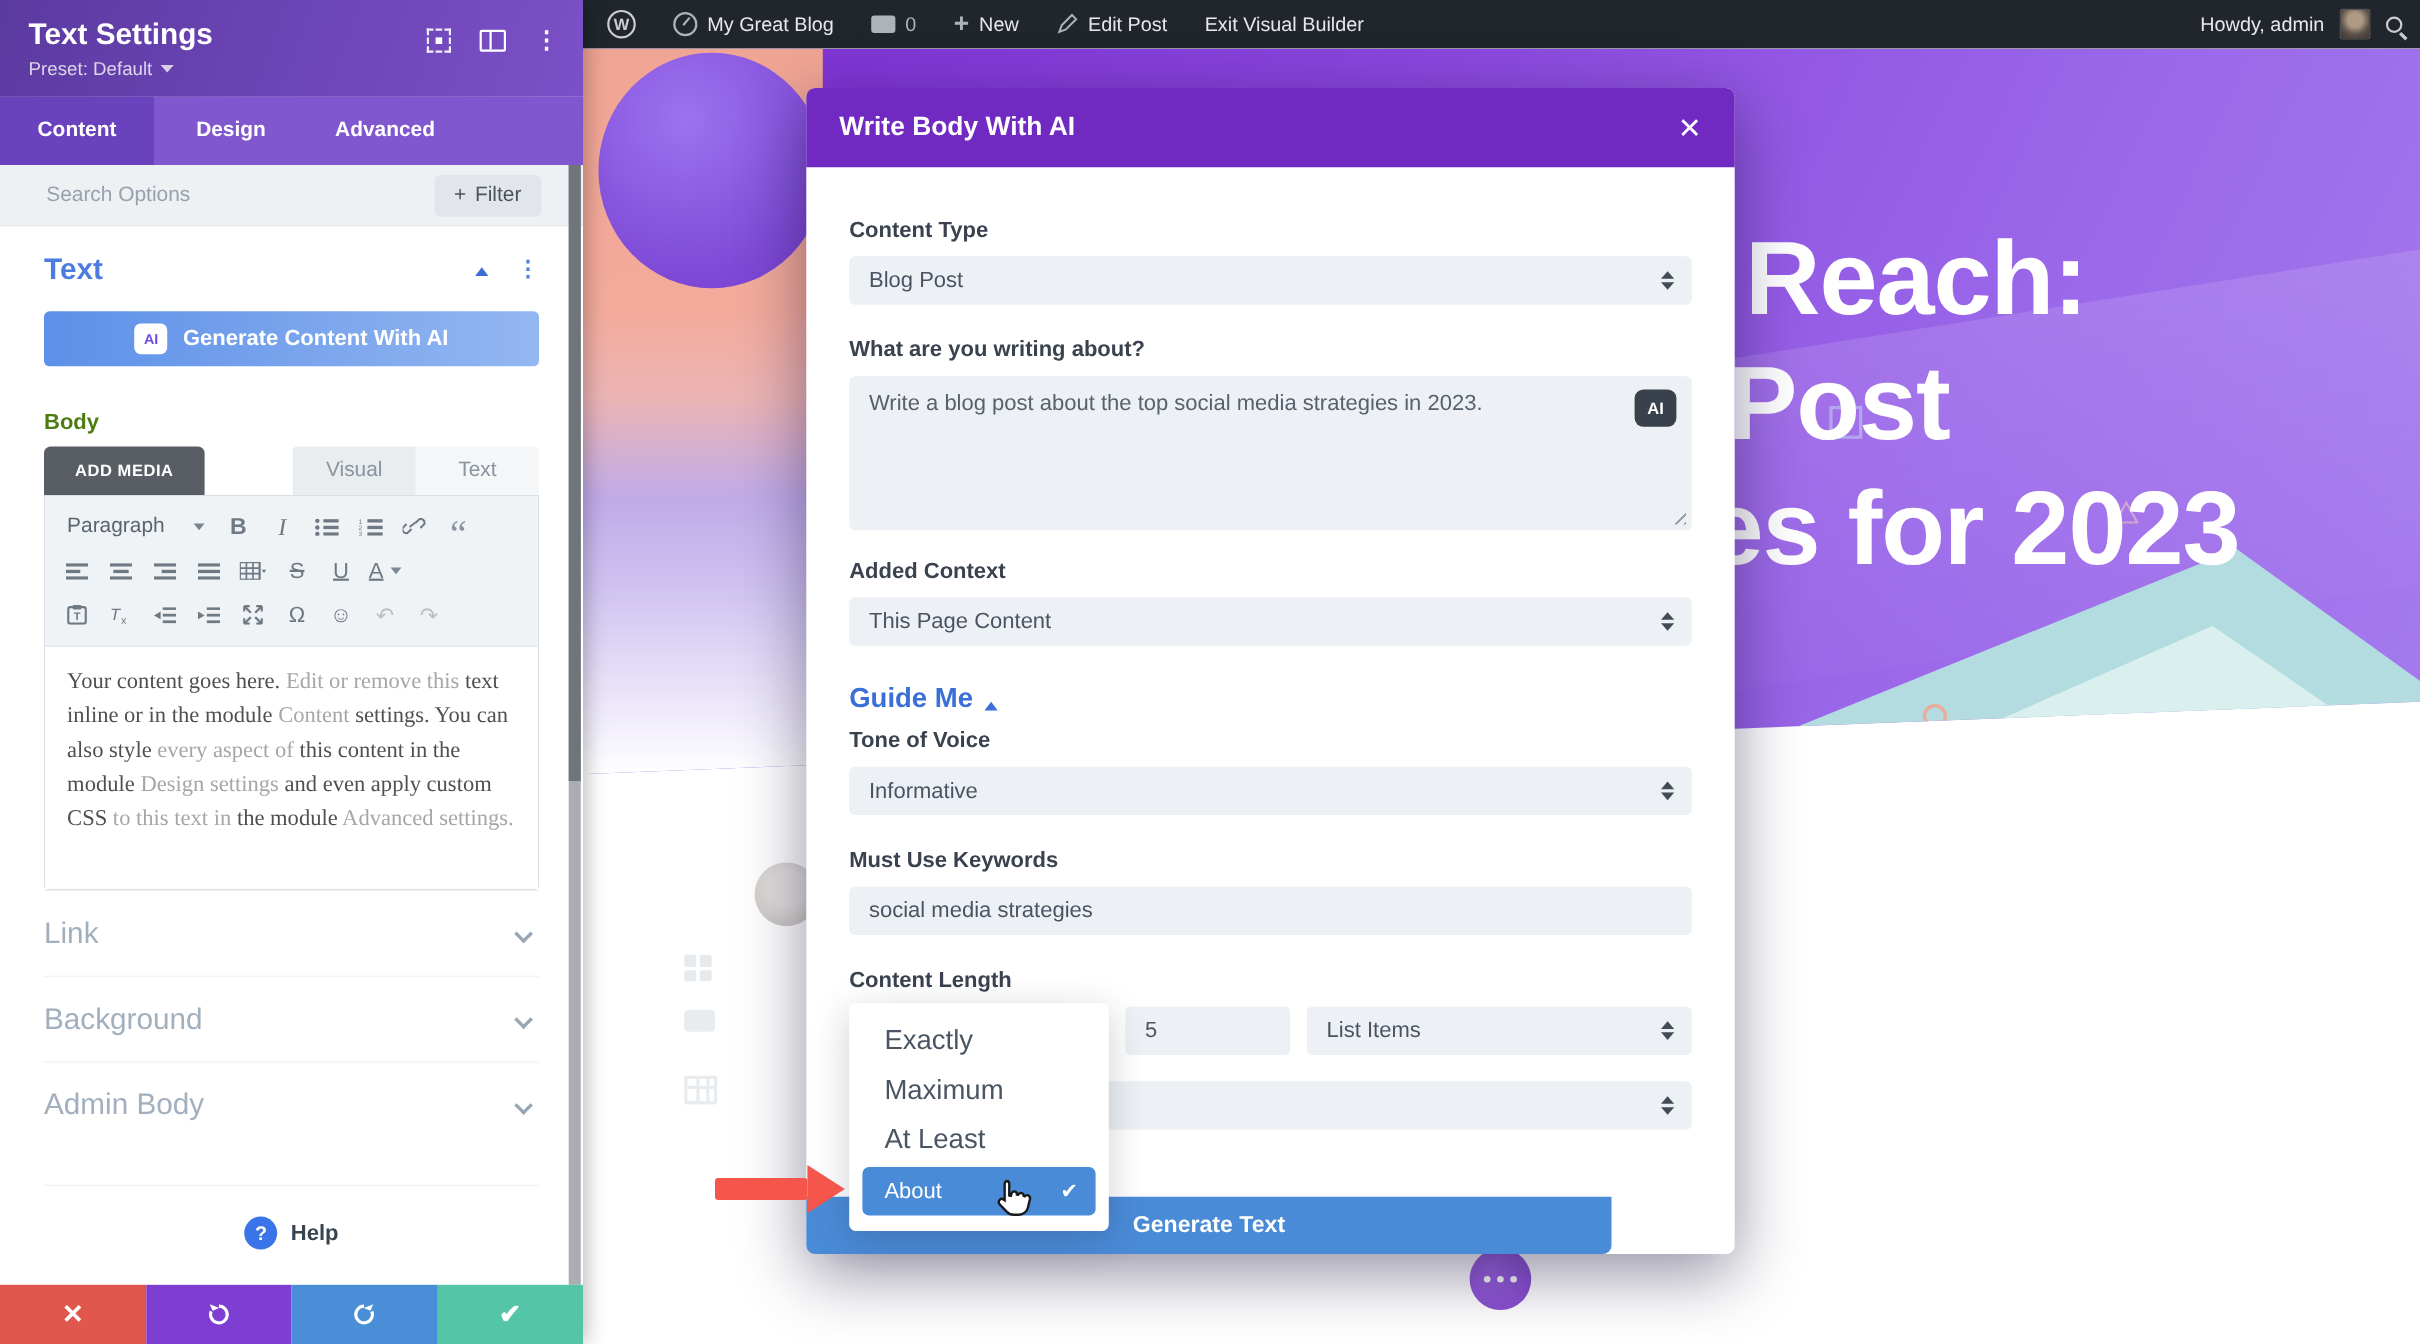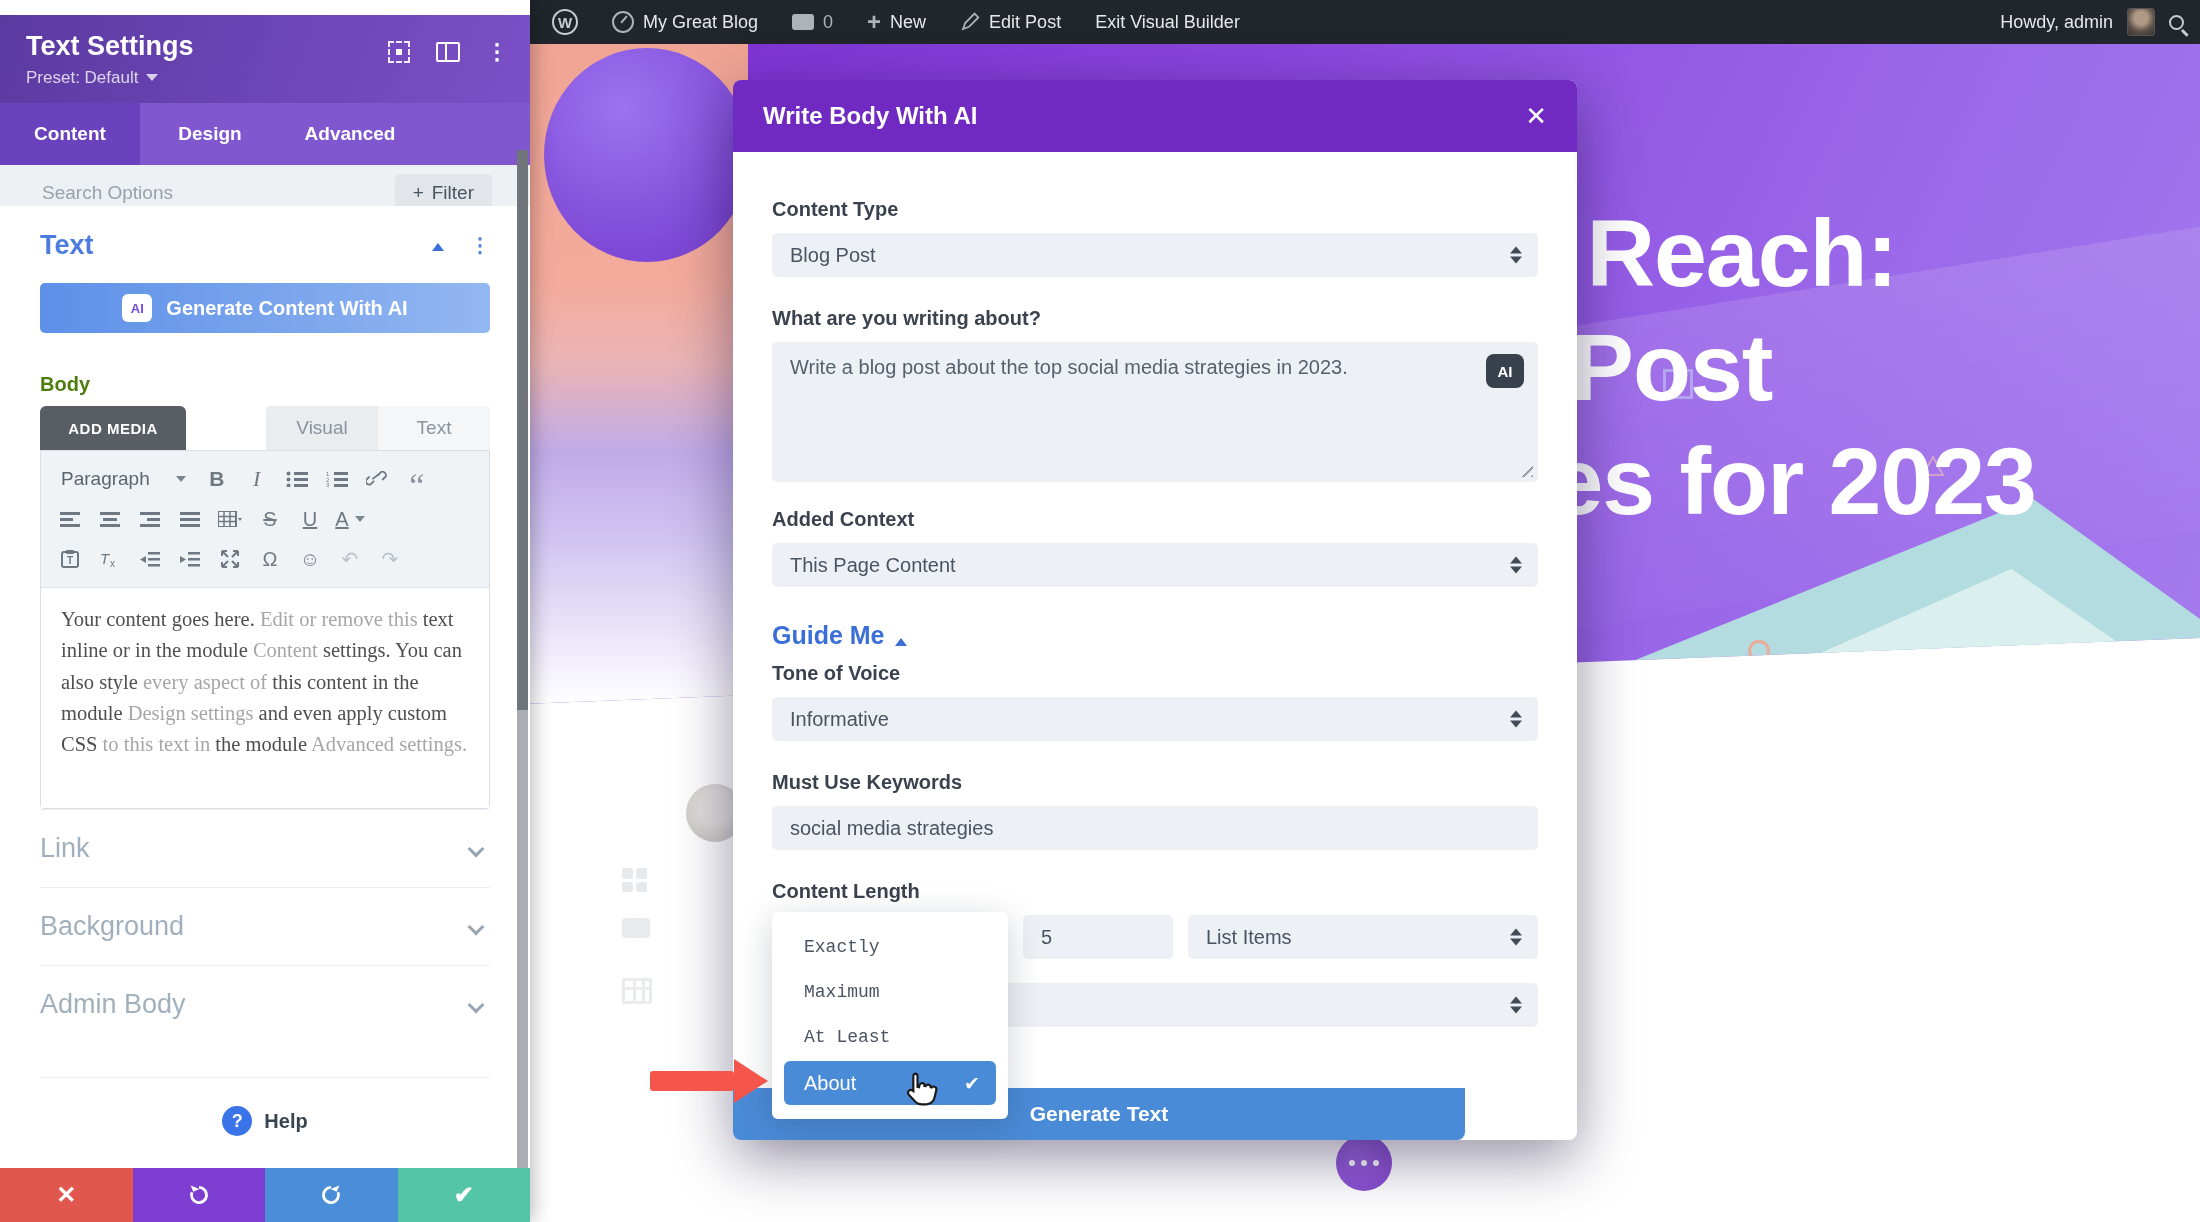--- a/index.html
+++ b/index.html
@@ -60,21 +60,21 @@
                linear-gradient(90deg,#d3dae0,#d3dae0) 17px 0/3px 100% no-repeat;}
 
   .fab{position:absolute;left:1336px;top:1135px;width:56px;height:56px;border-radius:50%;z-index:20;
     background:radial-gradient(circle at 35% 30%,#9c66e2,#8549cc);display:flex;align-items:center;justify-content:center;gap:6px;cursor:pointer;}
   .fab i{width:6px;height:6px;border-radius:50%;background:#fff;}
 
   
   .panel{position:absolute;left:0;top:0;width:530px;height:1222px;background:#fff;z-index:30;
     box-shadow:3px 0 18px rgba(0,0,0,.28);}
   .panel-header{height:88px;background:linear-gradient(110deg,#5b3aa0 0%,#6f47ba 60%,#7c50c6 100%);
-    padding:16px 26px 0;position:relative;color:#fff;margin-top:15px;}
+    padding:16px 26px 0;position:relative;color:#fff;}
   .panel-title{font-size:27px;font-weight:700;}
   .panel-preset{font-size:17px;color:rgba(255,255,255,.78);margin-top:6px;display:flex;align-items:center;gap:8px;cursor:pointer;}
   .caret-down{width:0;height:0;border:6px solid transparent;border-top:7px solid rgba(255,255,255,.75);margin-top:5px;}
   .caret-up-blue{width:0;height:0;border:6px solid transparent;border-bottom:8px solid #3a6fd8;margin-bottom:4px;}
   .ph-icons{position:absolute;right:22px;top:26px;display:flex;gap:26px;align-items:center;}
   .ic-focus{width:22px;height:22px;border:2px dashed rgba(255,255,255,.9);position:relative;}
   .ic-focus:after{content:"";position:absolute;left:6px;top:6px;width:6px;height:6px;background:#fff;}
   .ic-cols{width:24px;height:20px;border:2px solid #fff;border-radius:2px;position:relative;}
   .ic-cols:after{content:"";position:absolute;left:7px;top:0;width:2px;height:16px;background:#fff;}
   .kebab{color:#fff;font-size:22px;font-weight:700;letter-spacing:0;line-height:.55;text-align:center;cursor:pointer;}
@@ -162,21 +162,21 @@
   .cl-trigger{width:236px;height:44px;}
   .cl-num{width:150px;}
   .cl-unit{flex:1;}
   .cl-row2{margin-top:24px;height:44px;}
   .gen-text-btn{position:absolute;left:0;bottom:0;width:732px;height:52px;background:#4a8bd8;border-radius:0 0 8px 8px;
     color:#fff;font-size:21px;font-weight:600;display:flex;align-items:center;justify-content:center;cursor:pointer;}
 
   
   .cl-popup{position:absolute;left:0;top:32px;width:236px;background:#fff;border-radius:6px;z-index:8;
     box-shadow:0 8px 34px rgba(30,40,60,.22);padding:12px 0 12px;}
-  .cl-opt{height:45px;display:flex;align-items:center;padding-left:32px;font-size:18px;color:#4a5564;cursor:pointer;font-family:Liberation Mono, monospace;}
+  .cl-opt{height:45px;display:flex;align-items:center;padding-left:32px;font-size:25px;color:#4a5564;cursor:pointer;}
   .cl-sel{margin:2px 12px;height:44px;background:#4a8bd8;border-radius:6px;color:#fff;font-size:20px;
     display:flex;align-items:center;justify-content:space-between;padding:0 16px 0 20px;cursor:pointer;}
   .cl-check{font-size:19px;}
   .point-arrow{position:absolute;right:calc(100% + 4px);bottom:16px;display:flex;align-items:center;}
   .pa-shaft{width:84px;height:20px;background:#f4564b;border-radius:3px;}
   .pa-head{width:0;height:0;border-top:22px solid transparent;border-bottom:22px solid transparent;border-left:34px solid #f4564b;}
   .hand-cursor{position:absolute;left:128px;bottom:6px;z-index:9;}
 </style>
 </head>
 <body>

